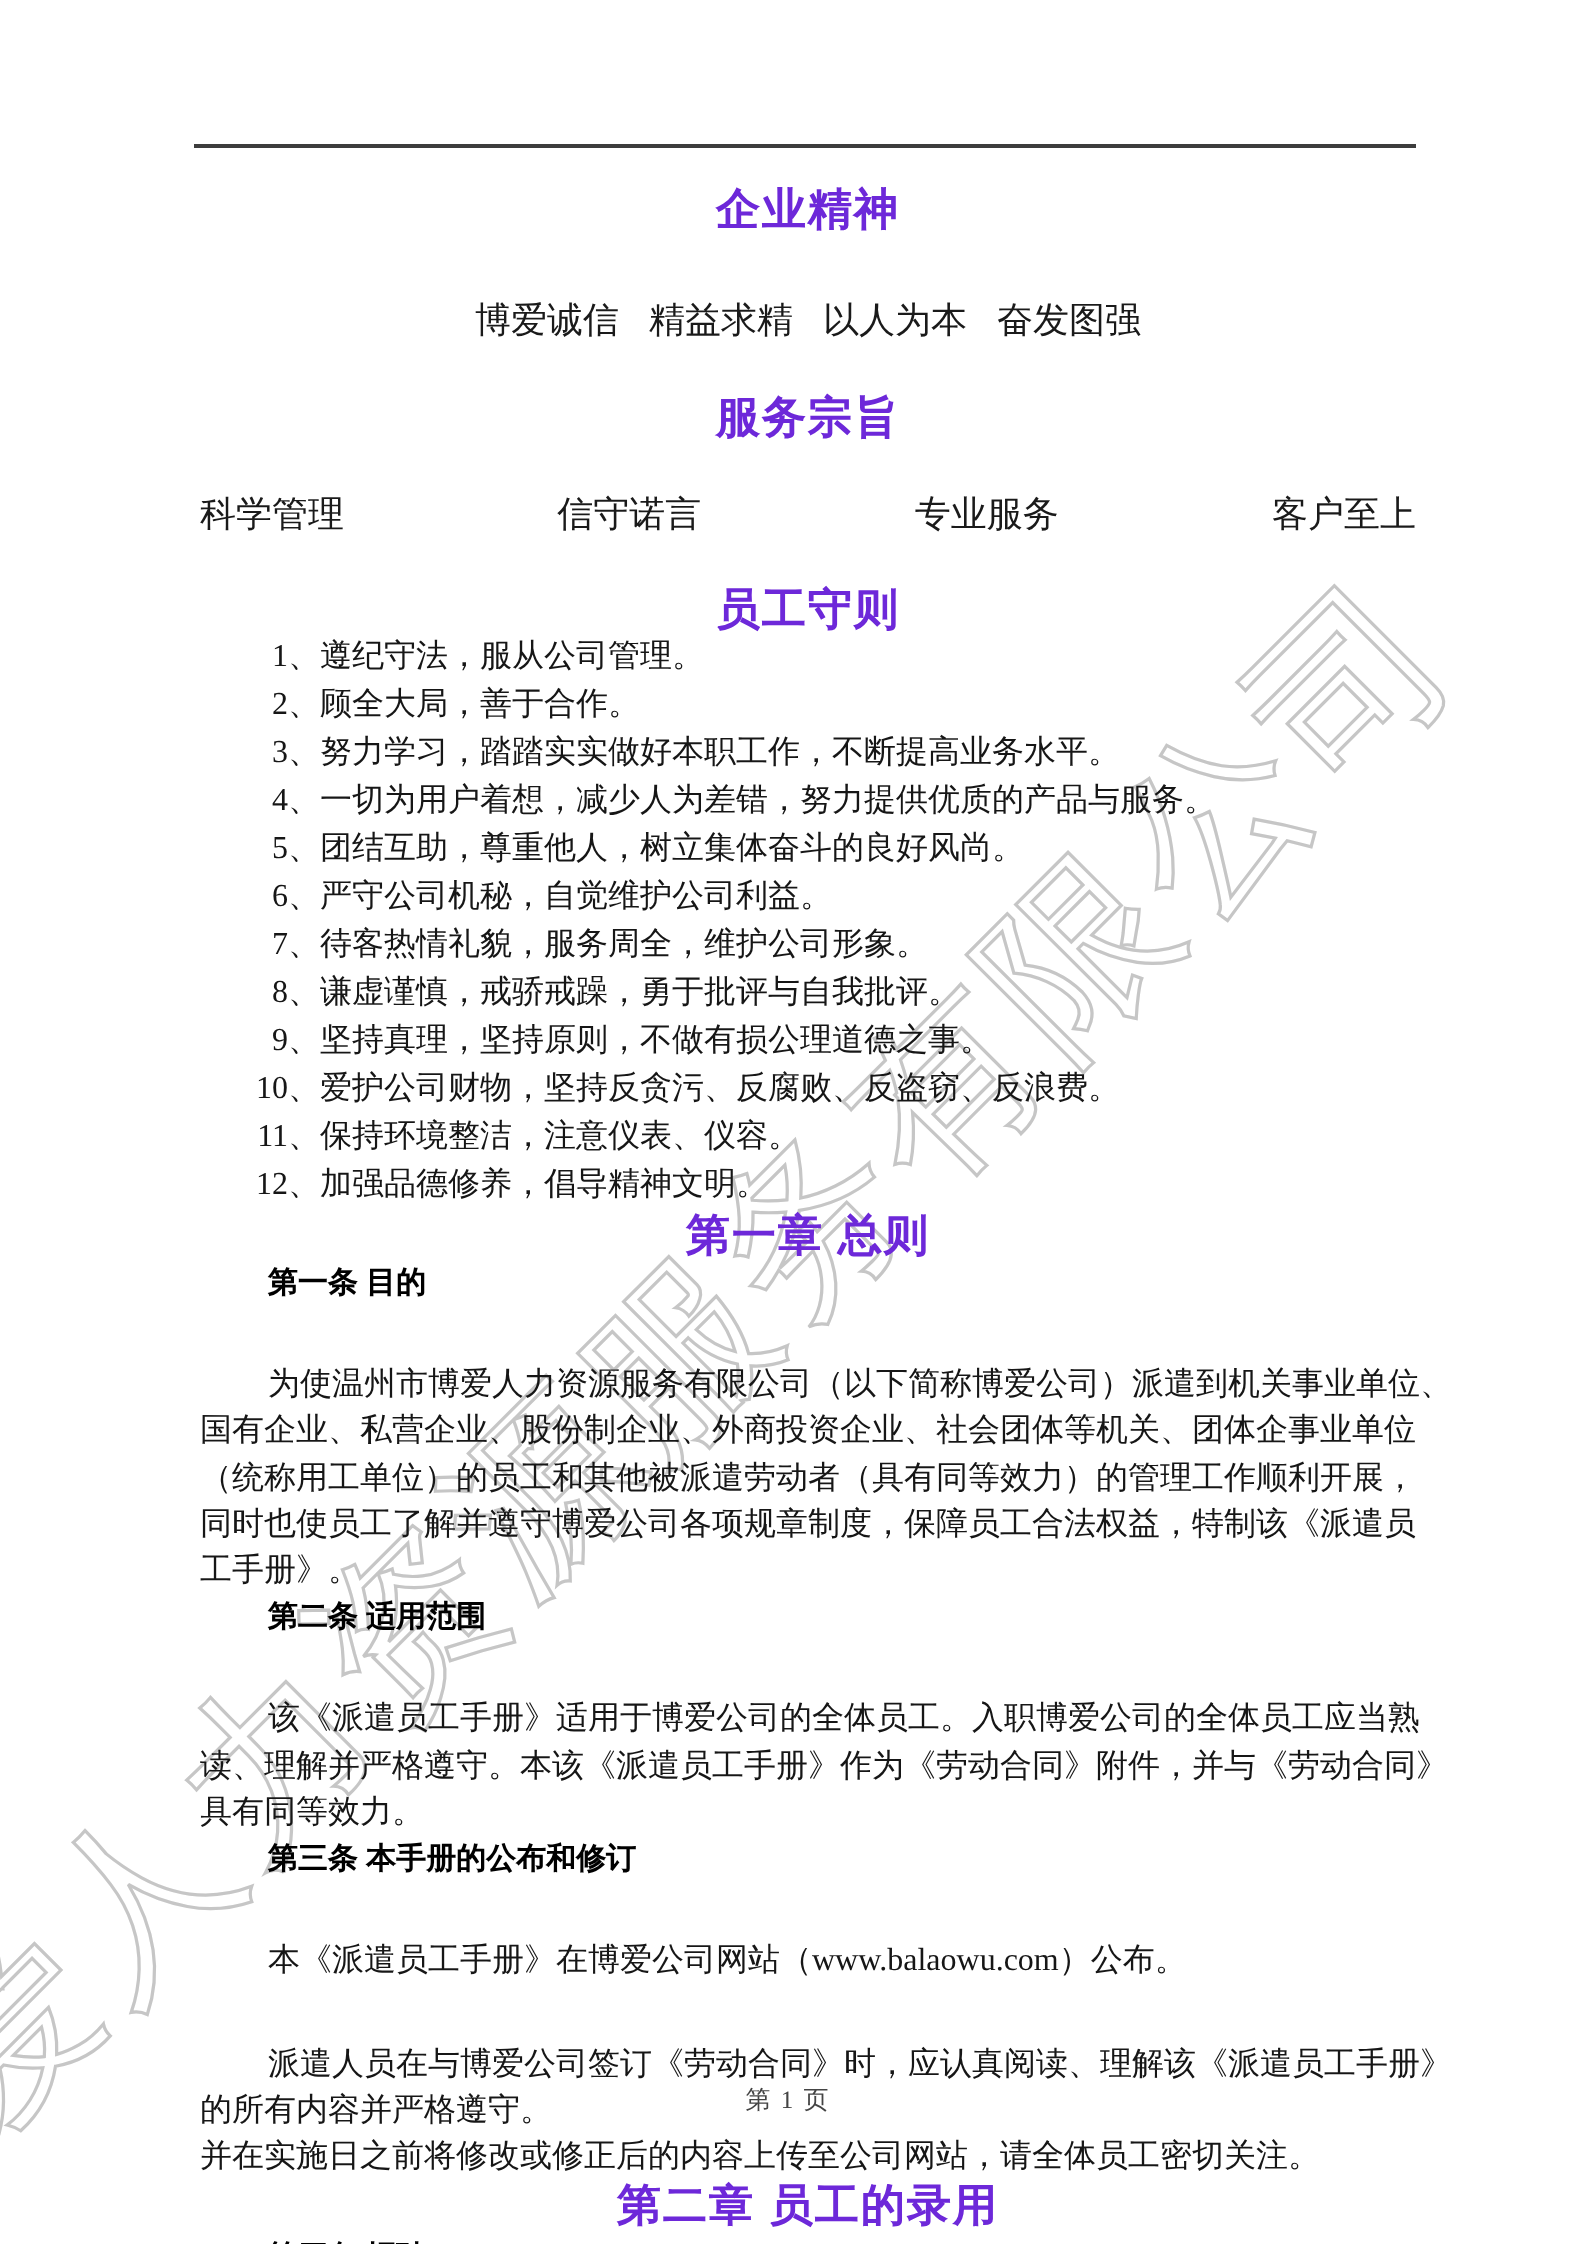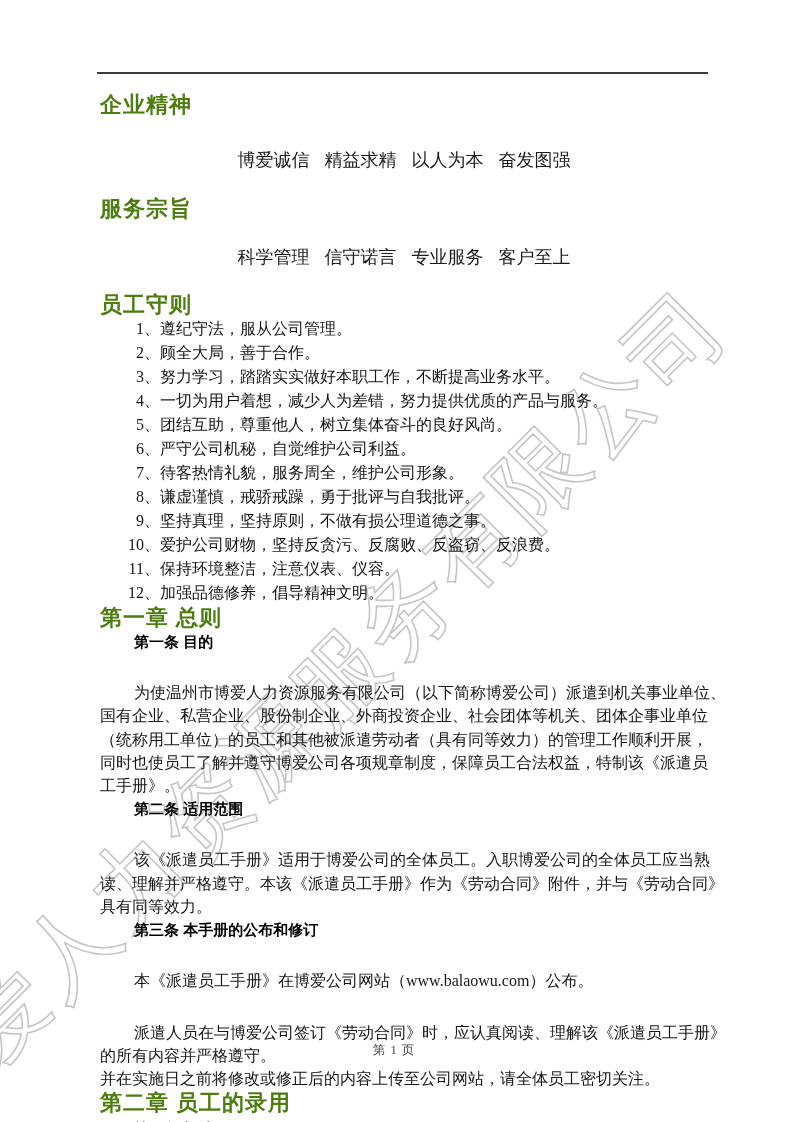--- a/index.html
+++ b/index.html
@@ -44,39 +44,39 @@
     left: 100px;
     top: 0;
     width: 608px;
     z-index: 1;
   }
   .h1 {
     font-family: "Liberation Sans", "DejaVu Sans", sans-serif;
     font-weight: bold;
     font-size: 22px;
     line-height: 24px;
-    text-align: left;
-    color: #4d7c0f;
+    text-align: center;
+    color: #6d28d9;
     letter-spacing: 1px;
   }
   .h1.spirit  { margin-top: 93px; }
   .h1.service { margin-top: 27px; }
   .h1.code    { margin-top: 26px; }
   .h1.ch1     { margin-top: 1px; }
   .h1.ch2     { margin-top: 0; }
   .motto-row {
     display: flex;
     justify-content: center;
     gap: 15px;
     font-size: 18px;
     line-height: 20px;
     color: #1a1a1a;
   }
   .motto-row.first  { margin-top: 33px; }
-  .motto-row.second { margin-top: 26px; }
+  .motto-row.second { margin-top: 26px; justify-content: space-between; }
   .rules { margin-top: 0; font-size: 16px; }
   .rule {
     display: flex;
     line-height: 24px;
     white-space: nowrap;
   }
   .rule .num {
     flex: none;
     width: 60px;
     text-align: right;

